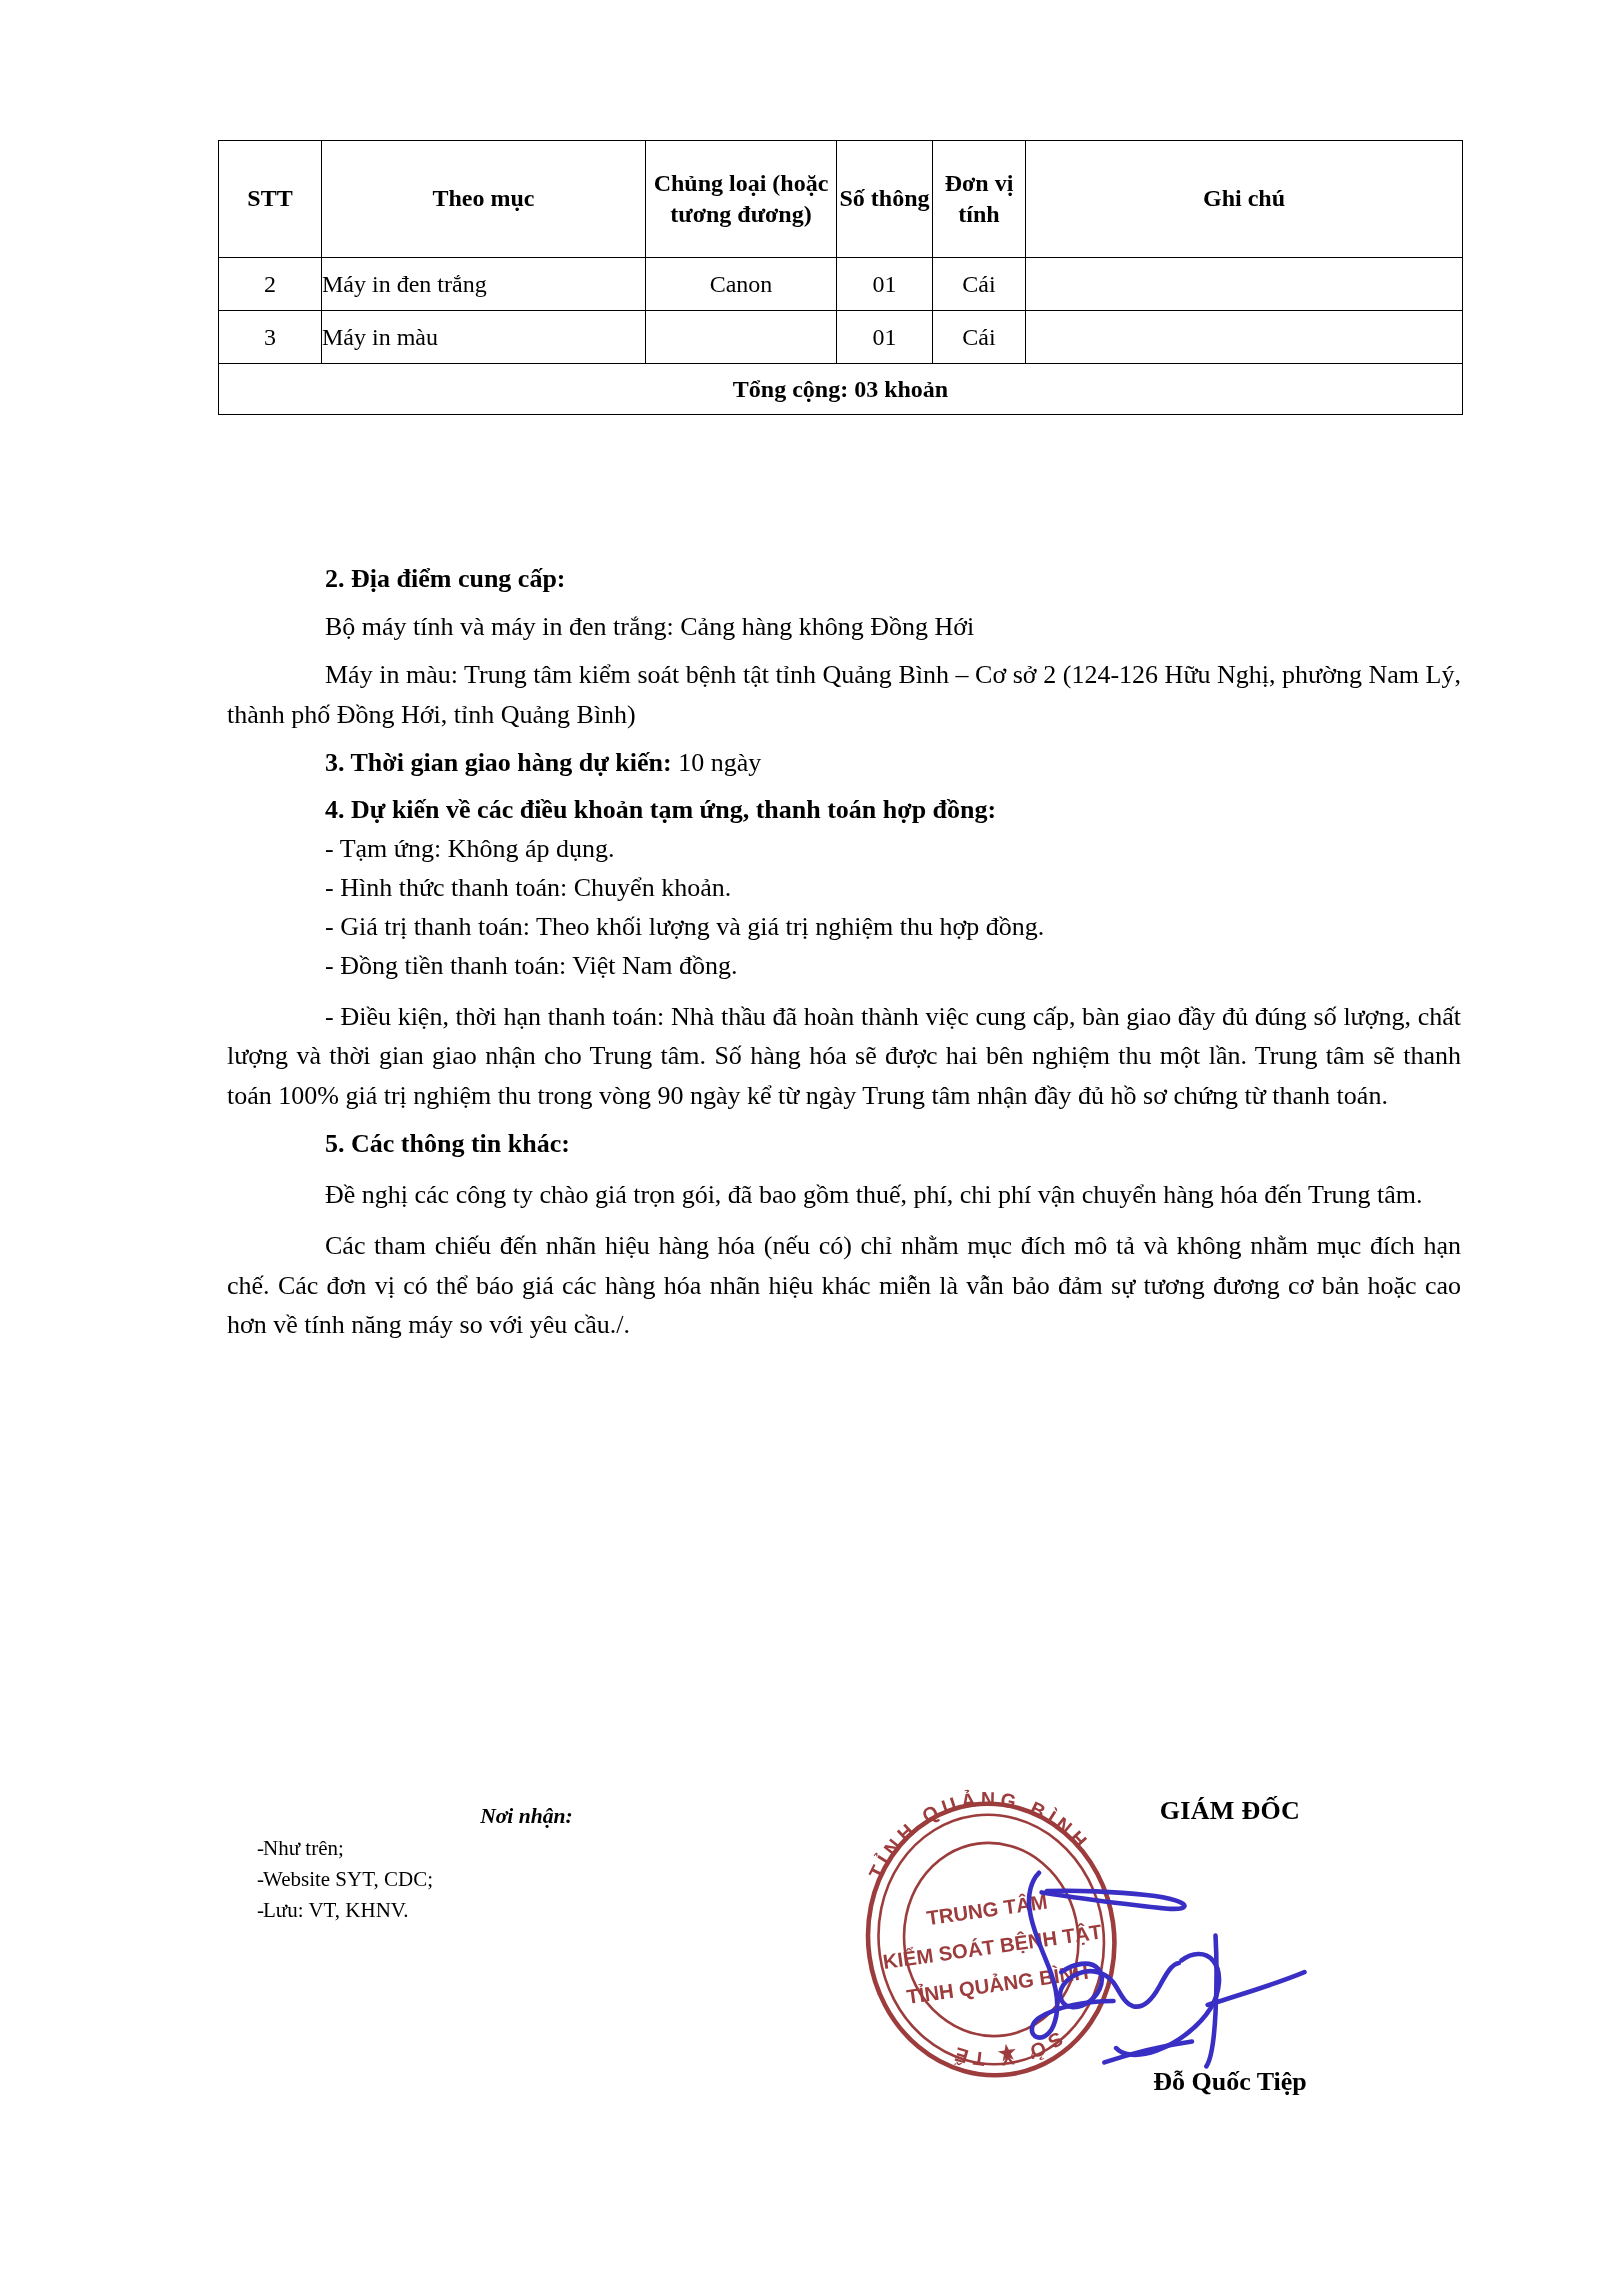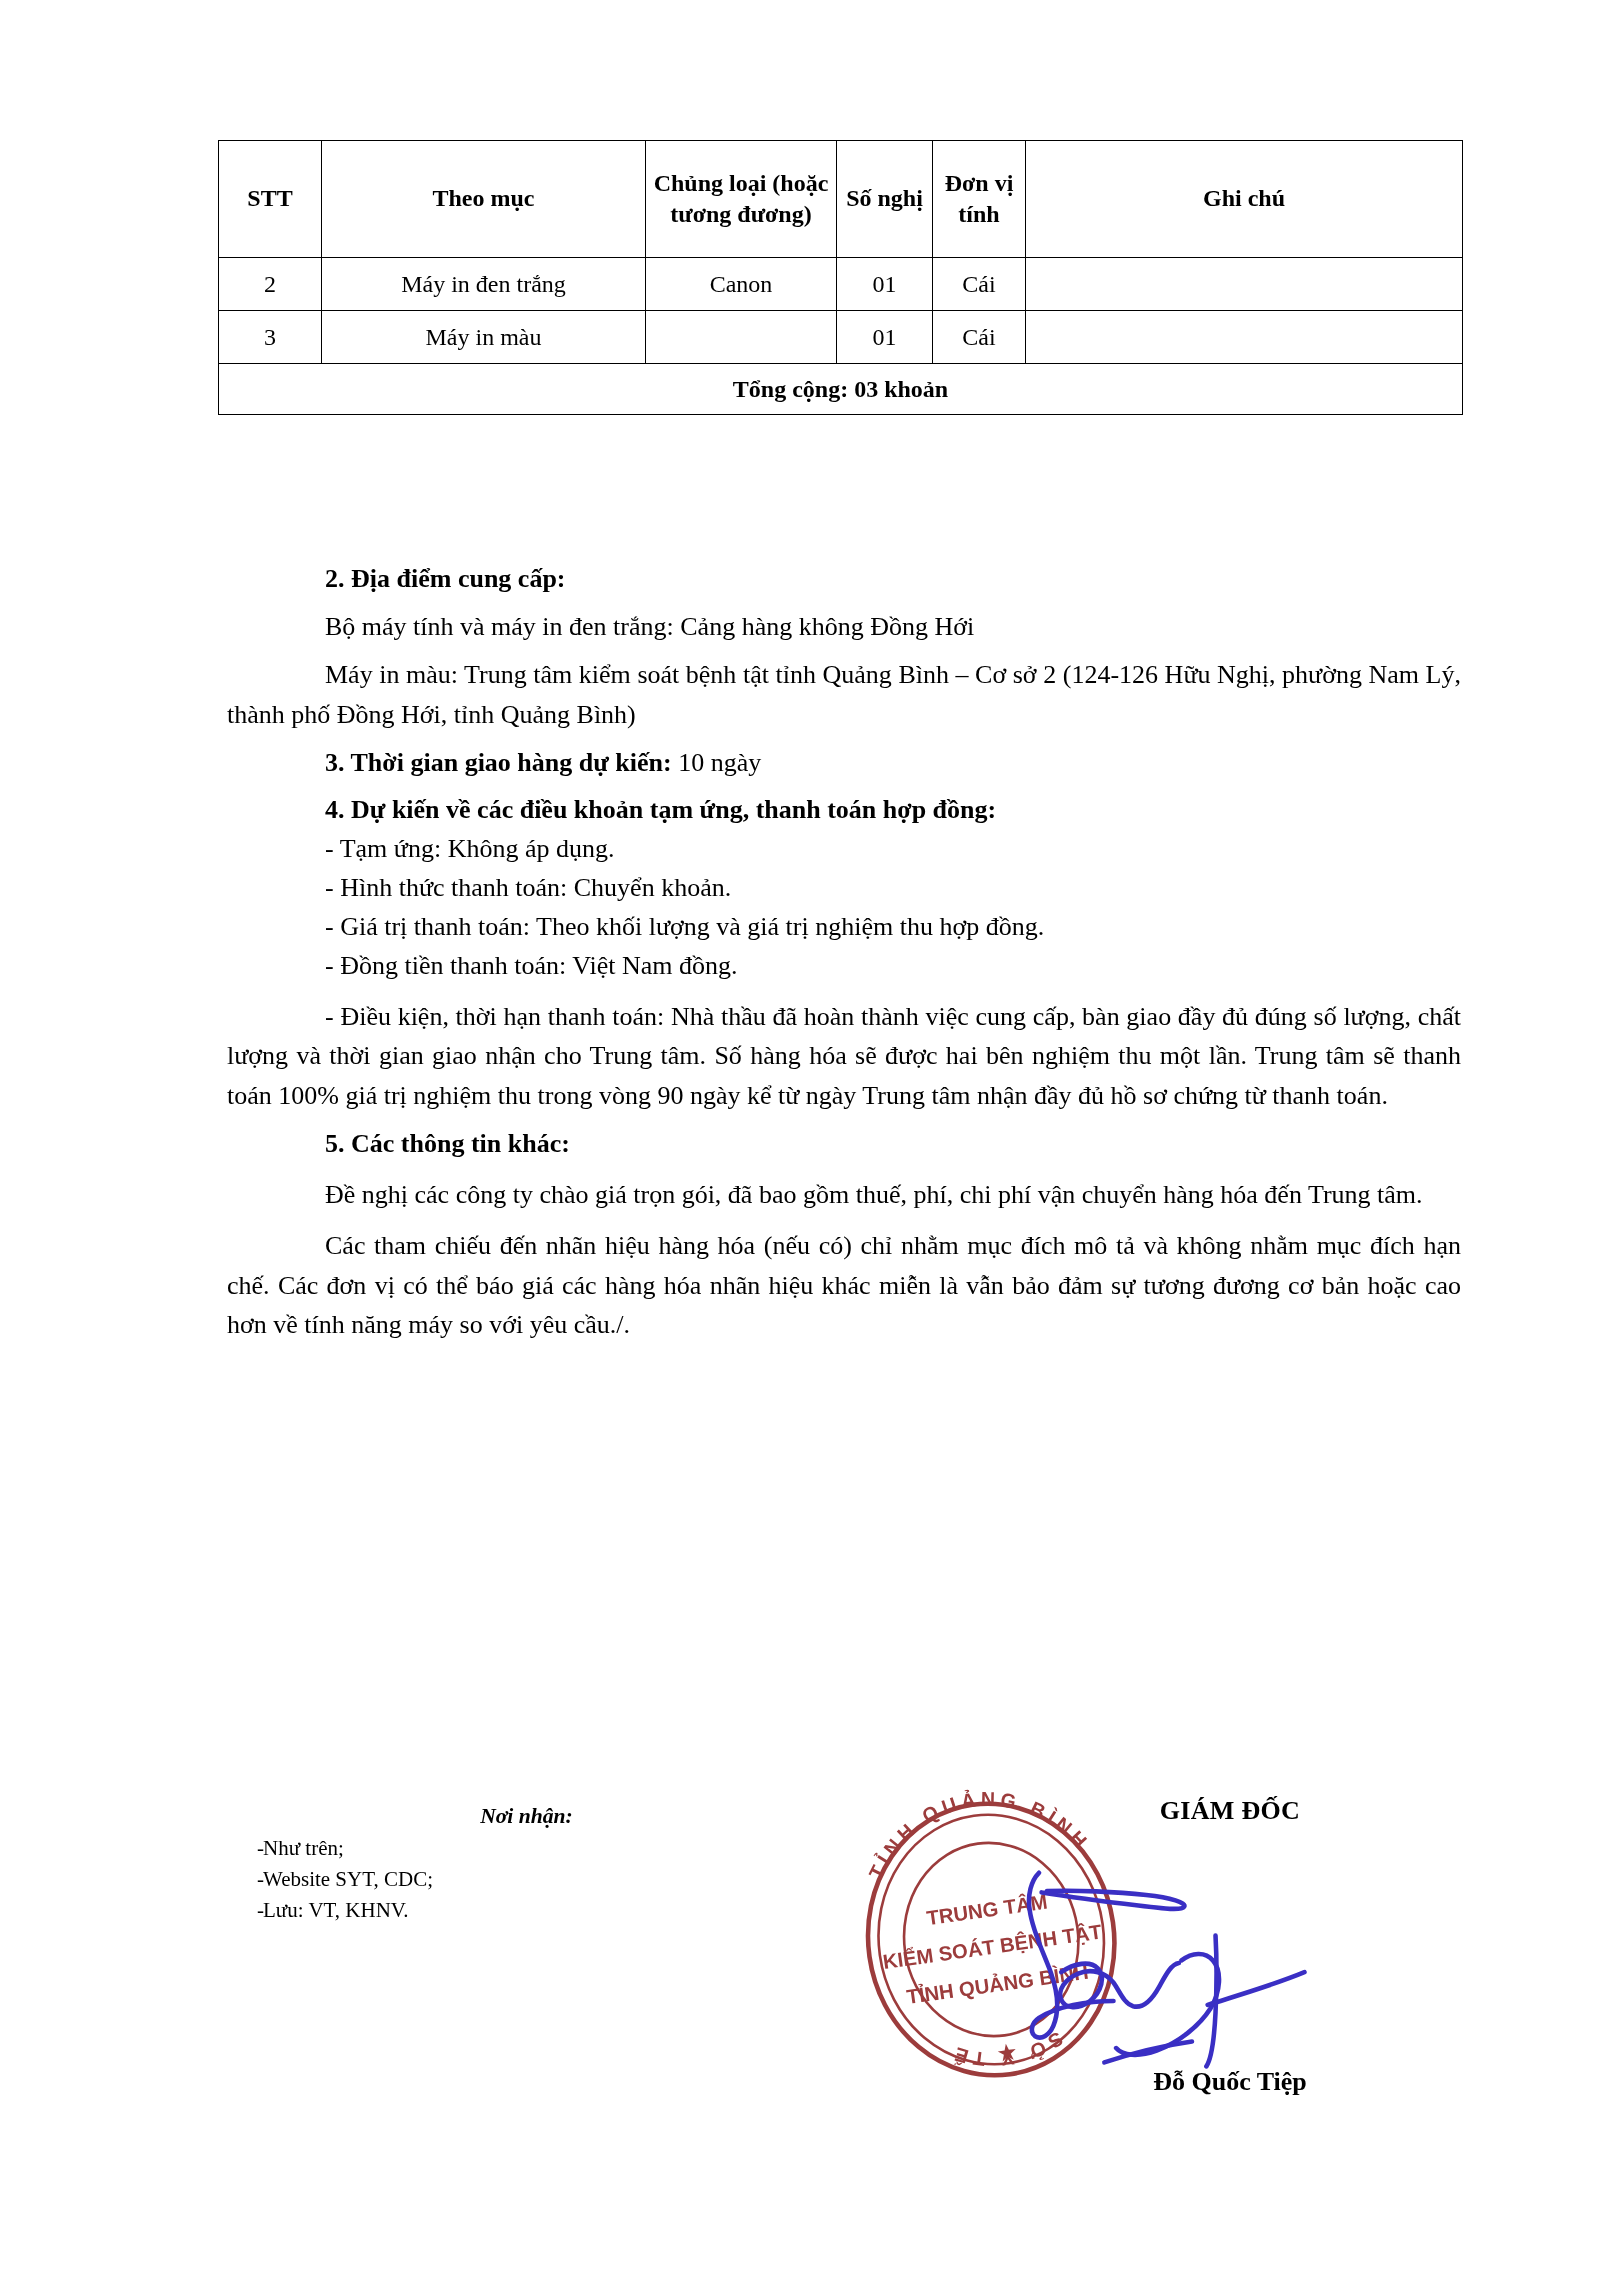--- a/index.html
+++ b/index.html
@@ -29,21 +29,21 @@
     height:116px;
     padding:2.6px 3.9px;
   }
   td.bcell {
     font-size:24px;
     line-height:1.25;
     height:52px;
     padding:2.6px 6.5px;
   }
   td.c-center { text-align:center; }
-  td.c-left   { text-align:center; padding-left:11.8px; }
+  td.c-left   { text-align:left; padding-left:11.8px; }
   td.total {
     text-align:center;
     font-weight:bold;
     font-size:24px;
     height:50px;
   }
   col.c-stt  { width:103px; }
   col.c-name { width:324px; }
   col.c-type { width:191px; }
   col.c-qty  { width:96px; }
@@ -139,21 +139,21 @@
           <col class="c-type">
         <col class="c-qty">
           <col class="c-unit">
           <col class="c-note">
       </colgroup>
       <thead>
         <tr>
           <th class="hcell">STT</th>
           <th class="hcell">Theo mục</th>
           <th class="hcell">Chủng loại (hoặc tương đương)</th>
-          <th class="hcell">Số nghị</th>
+          <th class="hcell">Số thông</th>
           <th class="hcell">Đơn vị tính</th>
           <th class="hcell">Ghi chú</th>
         </tr>
       </thead>
       <tbody>
         <tr>
           <td class="bcell c-center">2</td>
           <td class="bcell c-left">Máy in đen trắng</td>
           <td class="bcell c-center">Canon</td>
           <td class="bcell c-center">01</td>

